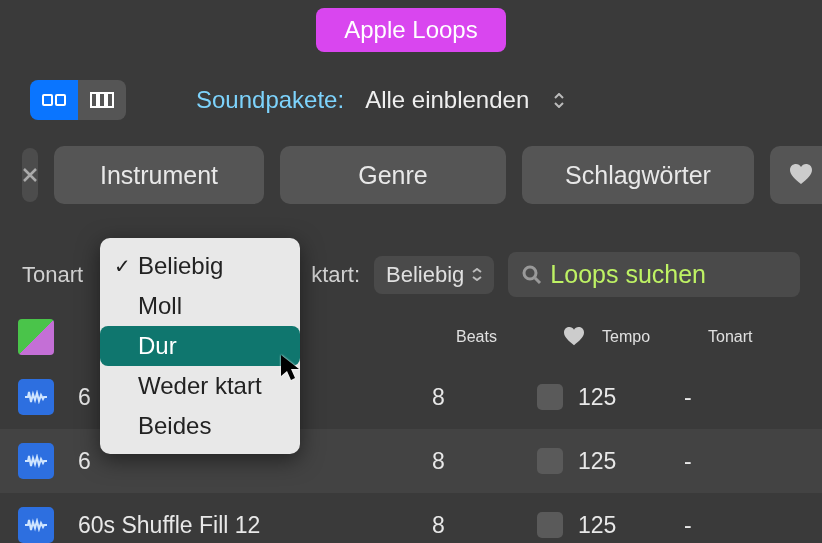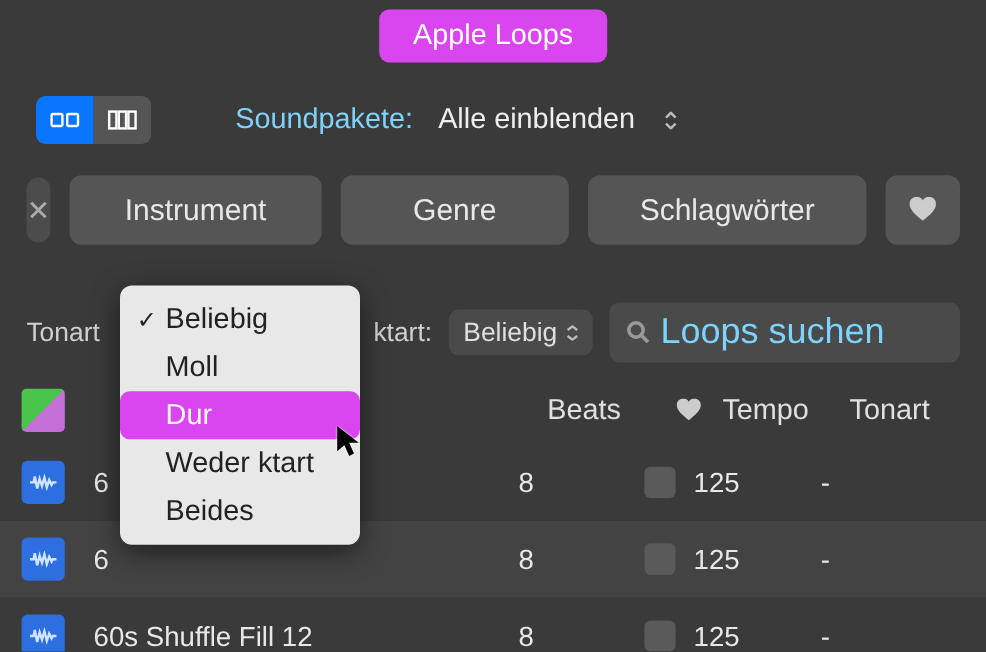--- a/index.html
+++ b/index.html
@@ -13,49 +13,49 @@
   .seg.active{background:#0a75ff}
   .seg svg{stroke:#fff;fill:none;stroke-width:2}
   .lbl{color:#7dd3fc;font-size:24px;margin-left:52px}
   .ddval{color:#eee;font-size:24px;margin-left:3px}
   .chev{margin-left:6px;display:inline-flex;flex-direction:column;gap:1px}
   .chev svg{stroke:#bbb;fill:none;stroke-width:2}
   .row3{display:flex;align-items:center;gap:16px;padding:18px 22px 12px 22px}
   .xbtn{width:54px;height:54px;border-radius:27px;background:#4c4c4c;display:flex;align-items:center;justify-content:center;color:#aaa;font-size:22px}
   .pill{flex:0 0 auto;height:58px;border-radius:10px;background:#555;display:flex;align-items:center;justify-content:center;color:#e8e8e8;font-size:25px;padding:0 44px}
   .pill.inst{width:210px;padding:0}
-  .pill.genre{width:190px;padding:0}
+  .pill.genre{width:226px;padding:0}
   .pill.desc{width:232px;padding:0}
   .favbtn{width:62px;height:58px;border-radius:10px;background:#555;display:flex;align-items:center;justify-content:center;flex-shrink:0}
   .favbtn svg{fill:#ccc}
   .row4{display:flex;align-items:center;gap:14px;padding:36px 22px 0 22px}
   .sel{background:#4a4a4a;border-radius:8px;padding:6px 12px;display:flex;align-items:center;color:#e0e0e0;font-size:22px}
   .search{flex:1;background:#4a4a4a;border-radius:8px;padding:8px 14px;display:flex;align-items:center;gap:8px}
   .search svg{stroke:#999;fill:none;stroke-width:3}
-  .search span{color:#7dd3fc;font-size:30px}
-  .headers{display:flex;align-items:center;padding:22px 18px 10px 18px;color:#e0e0e0;font-size:24px}
+  .search span{color:#bef264;font-size:25px}
+  .headers{display:flex;align-items:center;padding:22px 18px 10px 18px;color:#e0e0e0;font-size:16px}
   .typeicon{width:36px;height:36px;border-radius:4px;background:linear-gradient(135deg,#4ac44a 0 50%,#c46fd6 50% 100%);margin-right:30px}
   .hbeats{margin-left:372px;width:90px}
   .hfav{width:56px;display:flex;justify-content:center}
   .htempo{width:106px}
   .htonart{width:90px}
   .trow{display:flex;align-items:center;padding:14px 18px;background:#3a3a3a;color:#e8e8e8;font-size:23px}
   .trow.alt{background:#434343}
   .wave{width:36px;height:36px;border-radius:5px;background:#2d6fe0;display:flex;align-items:center;justify-content:center;margin-right:24px}
   .wave svg{stroke:#cfe5ff;fill:none;stroke-width:2}
   .tname{width:354px}
   .tbeats{width:90px}
   .tfav{width:56px;display:flex;justify-content:center}
   .cb{width:26px;height:26px;border-radius:5px;background:#5a5a5a}
   .ttempo{width:106px}
   .tkey{width:60px}
   .menu{position:absolute;left:100px;top:238px;width:200px;background:#e8e8e8;border-radius:10px;padding:8px 0;box-shadow:0 6px 22px rgba(0,0,0,.5)}
   .mi{display:flex;align-items:center;padding:6px 18px 6px 14px;color:#222;font-size:24px}
   .mi .chk{width:24px;font-size:20px}
-  .mi.sel{background:#d946ef;color:#fff}
+  .mi.sel{background:#0f766e;color:#fff}
   .cursor{position:absolute;left:280px;top:354px;pointer-events:none}
   .cursor svg{fill:#000;filter:drop-shadow(0 0 1px #fff)}
 </style>
 </head>
 <body>
 
 <div class="tabs">
   <div class="tab active">Apple Loops</div>
 </div>
 

